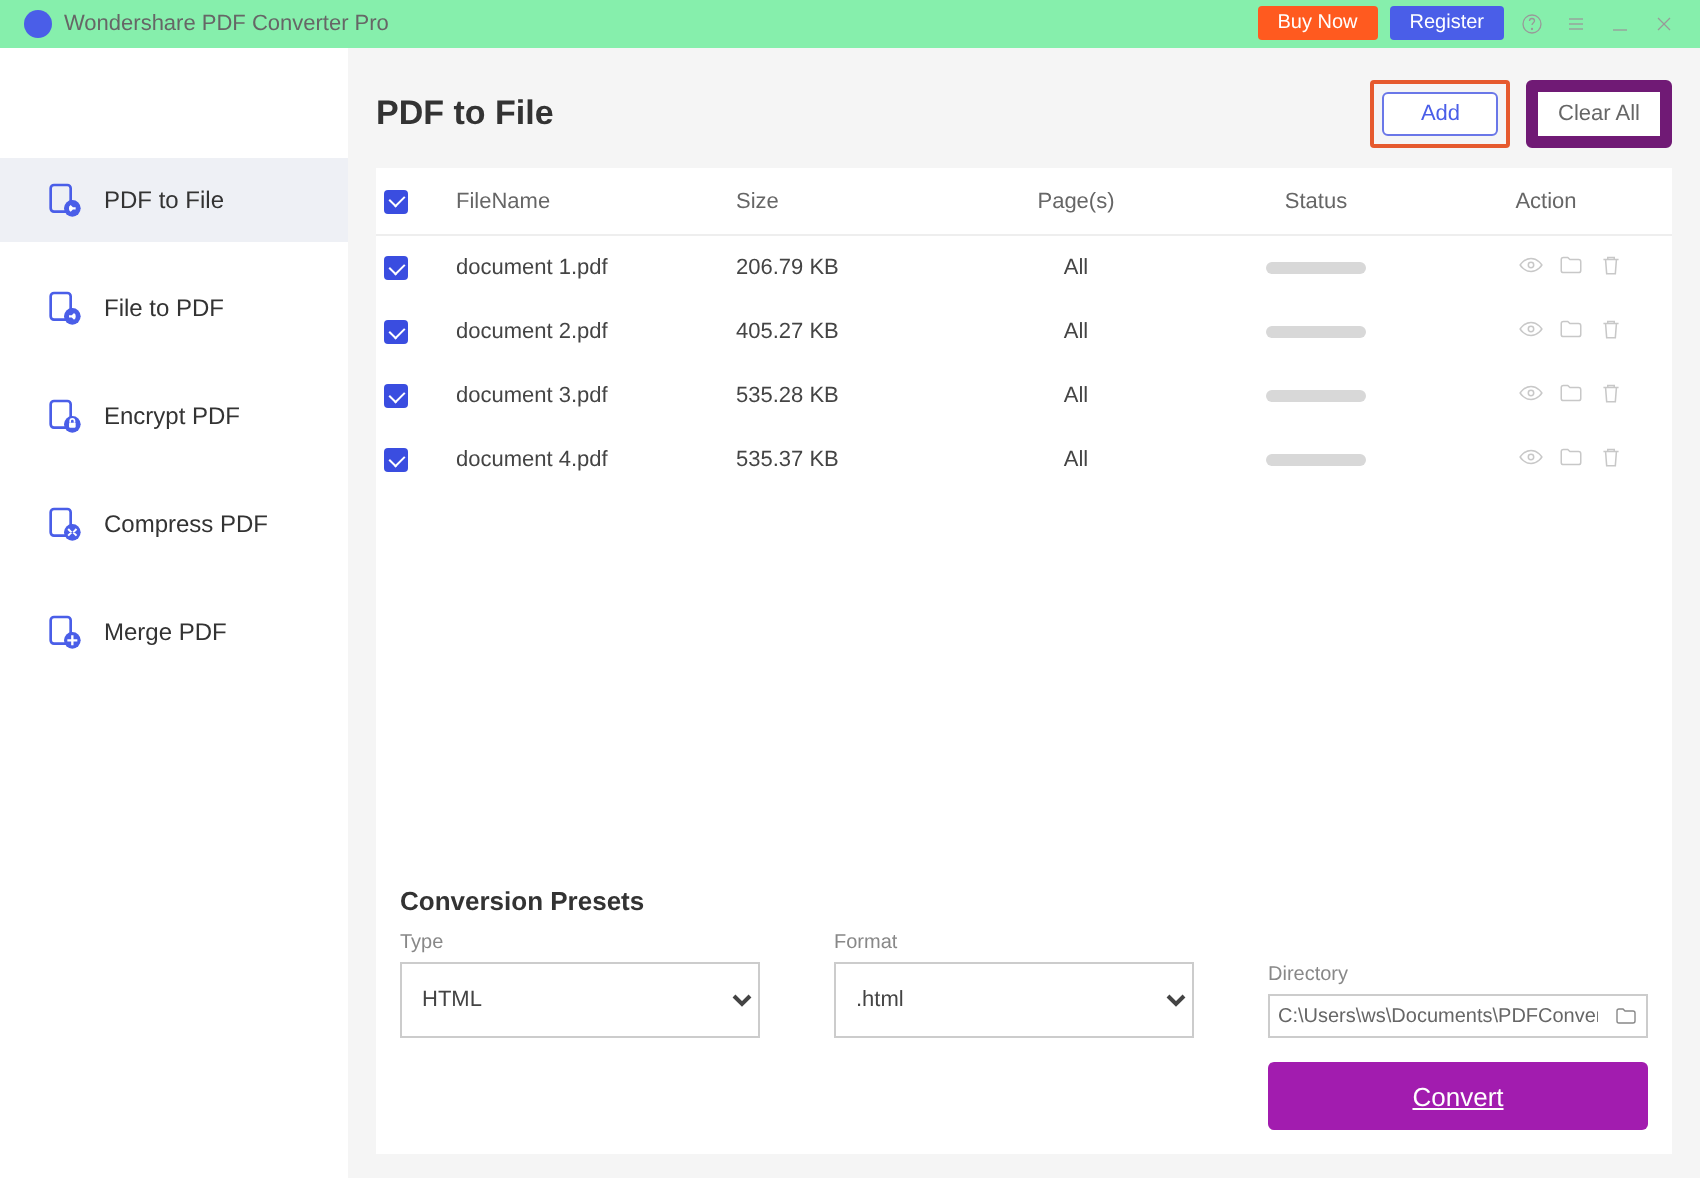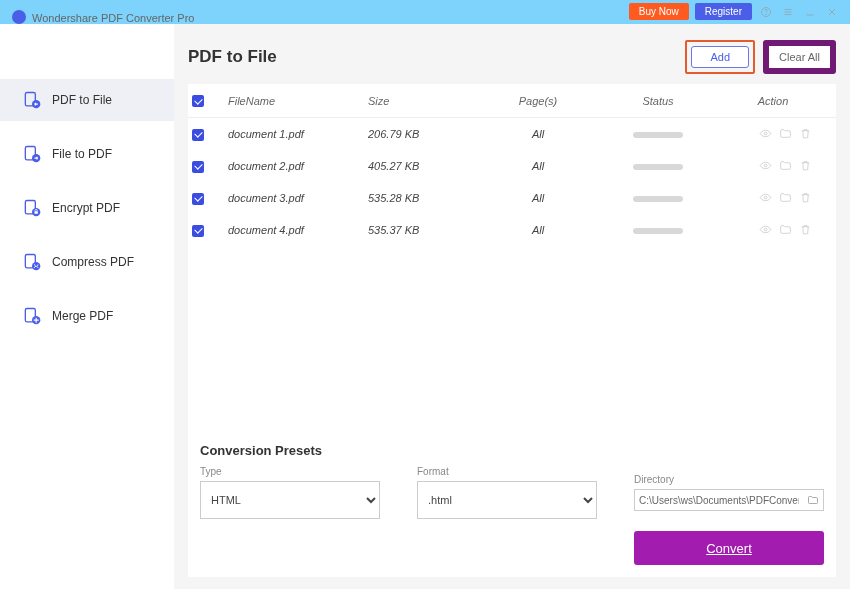--- a/index.html
+++ b/index.html
@@ -1,18 +1,18 @@
 <!DOCTYPE html>
 <html><head>
 <meta charset="utf-8">
 <style>
 * { box-sizing: border-box; margin: 0; padding: 0; font-family: -apple-system, BlinkMacSystemFont, "Segoe UI", Arial, sans-serif; }
 body { width: 850px; height: 589px; background: #f5f5f5; overflow: hidden; }
 
-.titlebar { height: 24px; background: #7dd3fc; display: flex; align-items: flex-end; padding: 0 12px; position: relative; }
+.titlebar { height: 24px; background: #86efac; display: flex; align-items: center; padding: 0 12px; position: relative; }
 .titlebar .logo { width: 14px; height: 14px; border-radius: 50%; background: #4a5ee8; margin-right: 6px; display:inline-block;}
 .titlebar .title { font-size: 11px; color: #666; }
 .titlebar .right { position: absolute; right: 10px; top: 3px; display: flex; align-items: center; gap: 6px; }
 .btn-buy { background: #ff5a1f; color: #fff; font-size: 10px; padding: 3px 10px; border-radius: 2px; border: none; cursor: pointer;}
 .btn-register { background: #4a5ee8; color: #fff; font-size: 10px; padding: 3px 10px; border-radius: 2px; border: none; cursor: pointer;}
 .win-icon { width: 16px; height: 16px; display: inline-flex; align-items: center; justify-content: center; color: #888; font-size: 12px; cursor:pointer;}
 .win-icon svg { width: 12px; height: 12px; stroke: #999; fill: none; stroke-width: 1.3; }
 
 .app-body { display: flex; height: 565px; }
 .sidebar { width: 202px; background: #fff; padding-top: 55px; }
@@ -24,37 +24,37 @@
 
 .main { flex: 1; background: #f5f5f5; padding: 10px 14px 12px 14px; display:flex; flex-direction:column;}
 .main-header { display:flex; align-items:center; justify-content:space-between; height: 46px;}
 .main-title { font-size: 17px; font-weight: 600; color: #333; }
 .hdr-buttons { display:flex; gap:8px; }
 .add-wrap { border: 2px solid #e65a2e; padding: 4px; border-radius:2px;}
 .btn-add { background:#fff; border:1px solid #6a77e8; color:#4a5ee8; font-size:11px; padding:4px 18px; border-radius:3px; cursor:pointer;}
 .btn-clear { background:#fff; border:6px solid #701a75; color:#666; font-size:11px; padding:4px 10px; border-radius:3px; cursor:pointer;}
 
 .table-area { background:#fff; flex:1; margin-top:4px; display:flex; flex-direction:column;}
-.thead, .trow { display:grid; grid-template-columns: 36px 140px 120px 100px 140px 90px; align-items:center; padding: 0 4px; font-style: italic; }
+.thead, .trow { display:grid; grid-template-columns: 36px 140px 120px 100px 140px 90px; align-items:center; padding: 0 4px; }
 .thead { height: 34px; border-bottom:1px solid #eee; font-size:11px; color:#666;}
 .trow { height: 32px; font-size:11px; color:#444;}
 .th-action,.td-action{ text-align:center;}
 .th-pages,.td-pages{ text-align:center;}
 .th-status,.td-status{ text-align:center;}
 .th-size,.td-size{ text-align:left;}
 .chk { width:12px; height:12px; background:#3a4de0; border-radius:2px; display:inline-flex; align-items:center; justify-content:center;}
 .chk::after{content:"";width:4px;height:6px;border:solid #fff;border-width:0 1.5px 1.5px 0;transform:rotate(45deg);margin-top:-2px;}
 .status-bar { width:50px; height:6px; background:#d8d8d8; border-radius:3px; display:inline-block;}
 .row-actions { display:flex; gap:7px; justify-content:flex-end; padding-right:6px;}
 .ra-icon svg { width:13px; height:13px; stroke:#c8c8c8; fill:none; stroke-width:1.4;}
 .ra-icon { cursor:pointer; }
 
 .presets { background:#fff; padding: 10px 12px 12px 12px; }
 .presets-title { font-size:13px; font-weight:600; color:#333; margin-bottom:8px;}
-.preset-row { display:flex; gap:37px; align-items:center;}
+.preset-row { display:flex; gap:37px; align-items:flex-end;}
 .preset-col { display:flex; flex-direction:column; gap:4px;}
 .preset-col.type,.preset-col.format{ width:180px;}
 .preset-col.dir{ width:190px;}
 .preset-label{ font-size:10px; color:#888;}
 .preset-select{ height:38px; border:1px solid #ccc; background:#fff; font-size:11px; padding:0 6px; width:100%; color:#444;}
 .dir-wrap{ display:flex; align-items:center; height:22px; border:1px solid #ccc; background:#fff;}
 .dir-input{ flex:1; border:none; font-size:10px; padding:0 4px; color:#666; outline:none; min-width:0;}
 .dir-btn{ width:20px; display:flex; align-items:center; justify-content:center; cursor:pointer;}
 .dir-btn svg{ width:12px;height:12px; stroke:#888; fill:none; stroke-width:1.4;}
 

